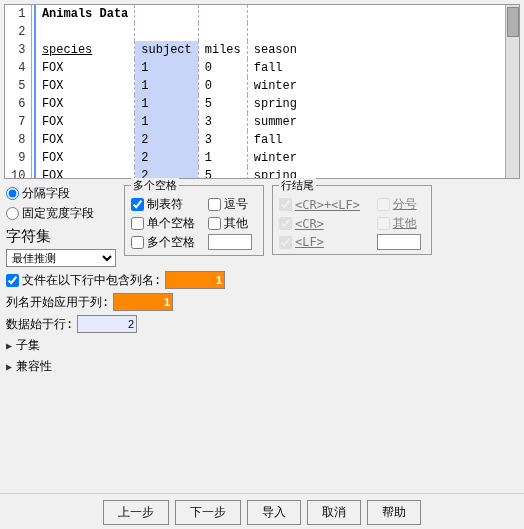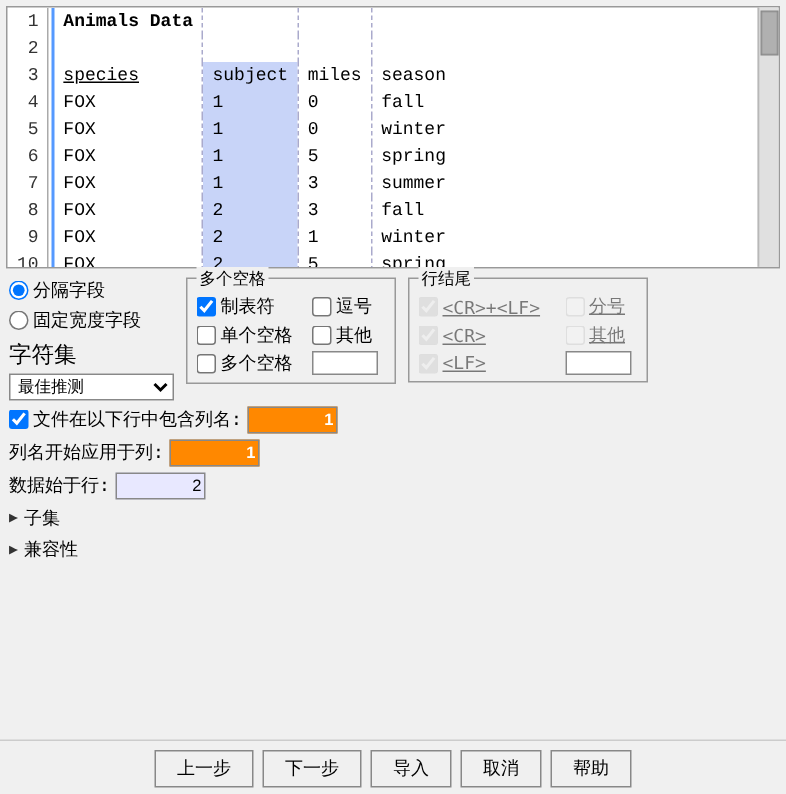--- a/index.html
+++ b/index.html
@@ -152,21 +152,21 @@
     .disabled-cb {
       opacity: 0.5;
     }
     .row2 {
       display: flex;
       flex-direction: column;
       gap: 4px;
     }
     .form-row {
       display: flex;
-      align-items: flex-start;
+      align-items: center;
       gap: 4px;
       font-size: 12px;
     }
     .form-input {
       border: 1px solid #888;
       background: white;
       width: 60px;
       height: 18px;
       font-size: 11px;
       padding: 0 2px;

